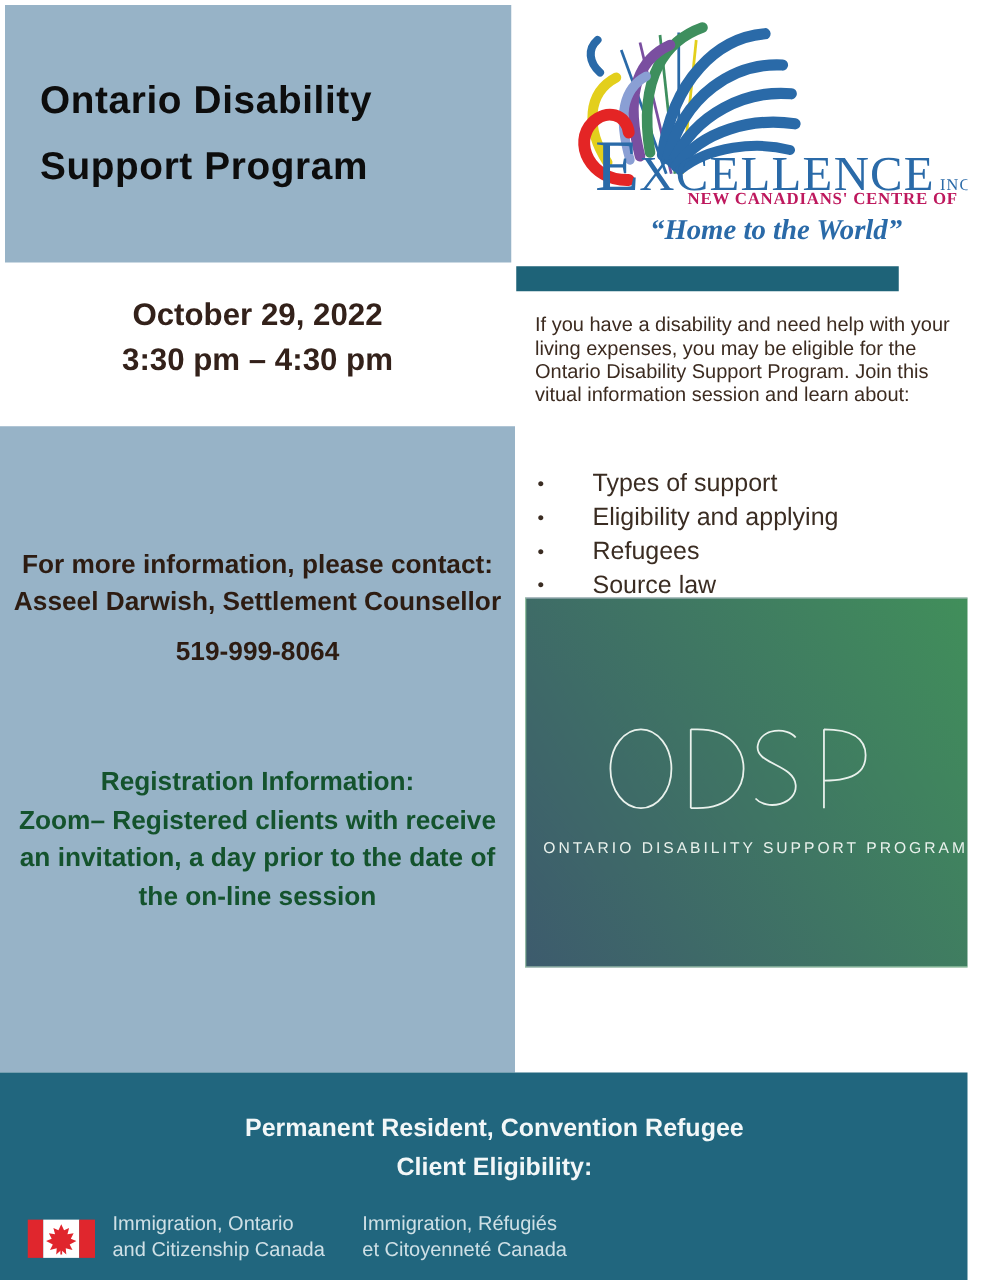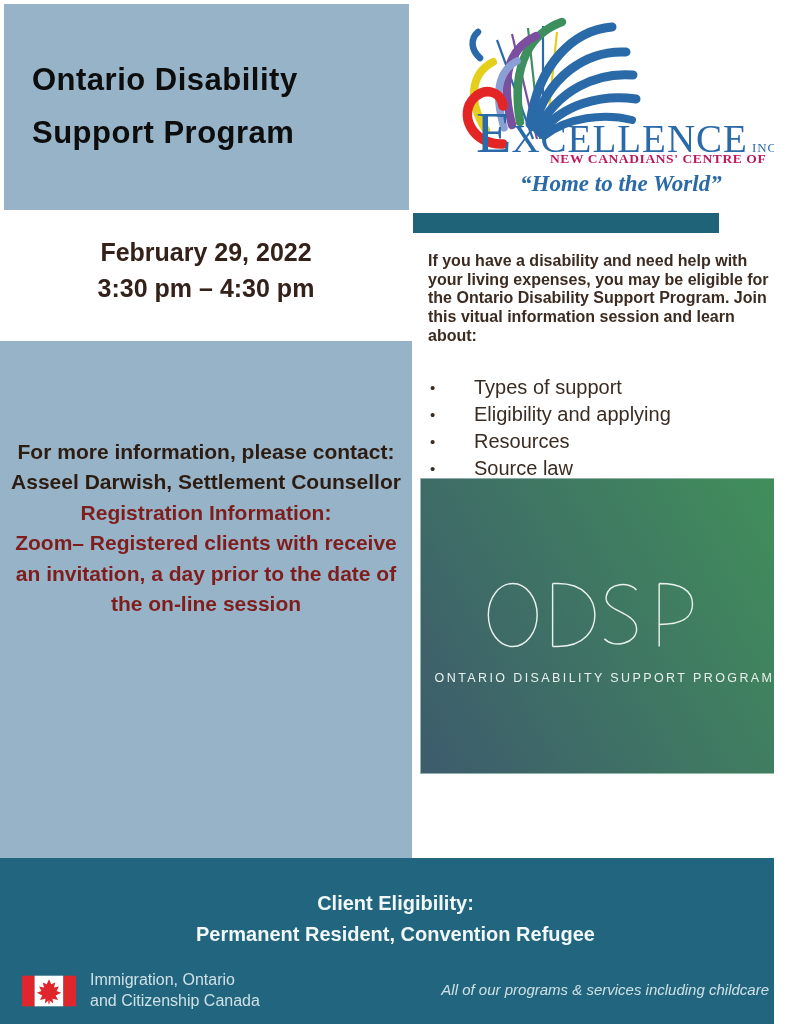--- a/index.html
+++ b/index.html
@@ -25,34 +25,34 @@
         font-style:italic;font-weight:bold;font-family:"Liberation Serif",serif;white-space:nowrap;}
 
   
   .teal-bar{position:absolute;left:413px;top:213px;width:306px;height:20px;background:#1e6378;}
 
   
   .date-block{position:absolute;left:0;top:235px;width:412px;text-align:center;
         font-size:25px;font-weight:bold;color:#33211a;line-height:1.42;}
 
   
-  .intro{position:absolute;left:428px;top:252px;width:356px;font-size:16px;font-weight:bold;
+  .intro{position:absolute;left:428px;top:252px;width:356px;font-size:16px;font-weight:normal;
         color:#3c2b20;line-height:1.17;}
 
   
   .topics{position:absolute;left:430px;top:374px;width:340px;list-style:none;margin:0;padding:0;}
   .topics li{position:relative;padding-left:44px;font-size:20px;color:#3a2c22;line-height:27px;}
   .topics li .dot{position:absolute;left:0;top:0;font-size:15px;}
 
   
   .info-box{position:absolute;left:0;top:341px;width:412px;height:517px;background:#97b3c7;
         text-align:center;color:#2d1c12;}
   .contact{margin-top:96px;font-weight:bold;font-size:21px;line-height:1.45;}
   .contact .phone{margin-top:9px;}
-  .registration{font-weight:bold;font-size:21px;line-height:1.45;color:#7f1d1d;}
+  .registration{margin-top:74px;font-weight:bold;font-size:21px;line-height:1.45;color:#14532d;}
   .registration .reg-details{width:396px;margin:0 auto;}
 
   
   .odsp-box{position:absolute;left:420px;top:478px;width:369px;height:296px;
         background:linear-gradient(60deg,#3d5b6d 0%,#41905a 100%);
         border:1px solid rgba(215,232,222,.55);box-sizing:border-box;
         display:flex;flex-direction:column;align-items:center;justify-content:center;}
   .odsp-acronym{margin-top:6px;}
   .odsp-label{margin-top:14px;font-size:12.5px;font-weight:normal;letter-spacing:2.4px;
         color:#e9f1ec;white-space:nowrap;}
@@ -109,70 +109,74 @@
       <path d="M63,132 C32,133 18,102 34,86 C45,75 61,79 63,94" stroke="#e42525" stroke-width="9.5" stroke-linecap="round"></path>
     </svg>
     <div class="logo-line1">NEW CANADIANS' CENTRE OF</div>
     <div class="logo-org"><span class="bigE">E</span><span class="rest">XCELLENCE</span>&nbsp;<span class="inc">INC.</span></div>
     <div class="logo-tagline">“Home to the World”</div>
   </div>
 
   <div class="teal-bar"></div>
 
   <div class="date-block">
-    <div>February 29, 2022</div>
+    <div>October 29, 2022</div>
     <div>3:30 pm – 4:30 pm</div>
   </div>
 
   <div class="intro">If you have a disability and need help with your living expenses, you may be eligible for the Ontario Disability Support Program. Join this vitual information session and learn about:</div>
 
   <ul class="topics">
     <li><span class="dot">•</span><span>Types of support</span></li>
     <li><span class="dot">•</span><span>Eligibility and applying</span></li>
-    <li><span class="dot">•</span><span>Resources</span></li>
+    <li><span class="dot">•</span><span>Refugees</span></li>
     <li><span class="dot">•</span><span>Source law</span></li>
   </ul>
 
   <div class="info-box">
     <div class="contact">
       <div>For more information, please contact:</div>
       <div>Asseel Darwish, Settlement Counsellor</div>
+      <div class="phone">519-999-8064</div>
     </div>
     <div class="registration">
       <div>Registration Information:</div>
       <div class="reg-details">Zoom– Registered clients with receive an invitation, a day prior to the date of the on-line session</div>
     </div>
   </div>
 
   <div class="odsp-box">
     <svg class="odsp-acronym" role="img" width="250" height="84" viewBox="0 0 420 132" fill="none" stroke="#e9f1ec" stroke-width="2.4" aria-label="ODSP">
       <ellipse cx="55" cy="66" rx="41" ry="53"></ellipse>
       <path d="M122,13 L122,119 M122,13 L131,13 C176,13 193,41 193,66 C193,91 176,119 131,119 L122,119"></path>
       <path d="M263,24 C252,10 216,11 212,35 C208,60 261,60 263,88 C265,114 224,123 209,106"></path>
       <path d="M301,13 L301,119 M301,13 C347,13 357,30 357,48 C357,66 347,82 301,82"></path>
     </svg>
     <div class="odsp-label">ONTARIO DISABILITY SUPPORT PROGRAM</div>
   </div>
 
   <div class="bottom-band">
     <div class="eligibility">
+      <div>Permanent Resident, Convention Refugee</div>
       <div>Client Eligibility:</div>
-      <div>Permanent Resident, Convention Refugee</div>
     </div>
     <div class="footer-row">
       <svg class="flag" role="img" width="54" height="34" viewBox="0 0 60 34" aria-label="canada-flag">
         <rect x="0" y="0" width="14" height="34" fill="#e0262d"></rect>
         <rect x="14" y="0" width="32" height="34" fill="#ffffff"></rect>
         <rect x="46" y="0" width="14" height="34" fill="#e0262d"></rect>
         <path fill="#e0262d" d="M30 4 L32.5 9.5 L37 7.5 L35.5 13 L41 12 L38.5 17 L43.5 19 L37.5 22 L40 27 L34 25.5 L34.5 31 L30 27 L25.5 31 L26 25.5 L20 27 L22.5 22 L16.5 19 L21.5 17 L19 12 L24.5 13 L23 7.5 L27.5 9.5 Z"></path>
         <rect x="29.2" y="25" width="1.6" height="6" fill="#e0262d"></rect>
       </svg>
       <div class="gov-en">
         <div>Immigration, Ontario</div>
         <div>and Citizenship Canada</div>
       </div>
+      <div class="gov-fr">
+        <div>Immigration, Réfugiés</div>
+        <div>et Citoyenneté Canada</div>
+      </div>
       <div class="footer-note">
-        <div>All of our programs &amp; services including childcare</div>
       </div>
     </div>
   </div>
 
 </div>
 
 </body></html>

